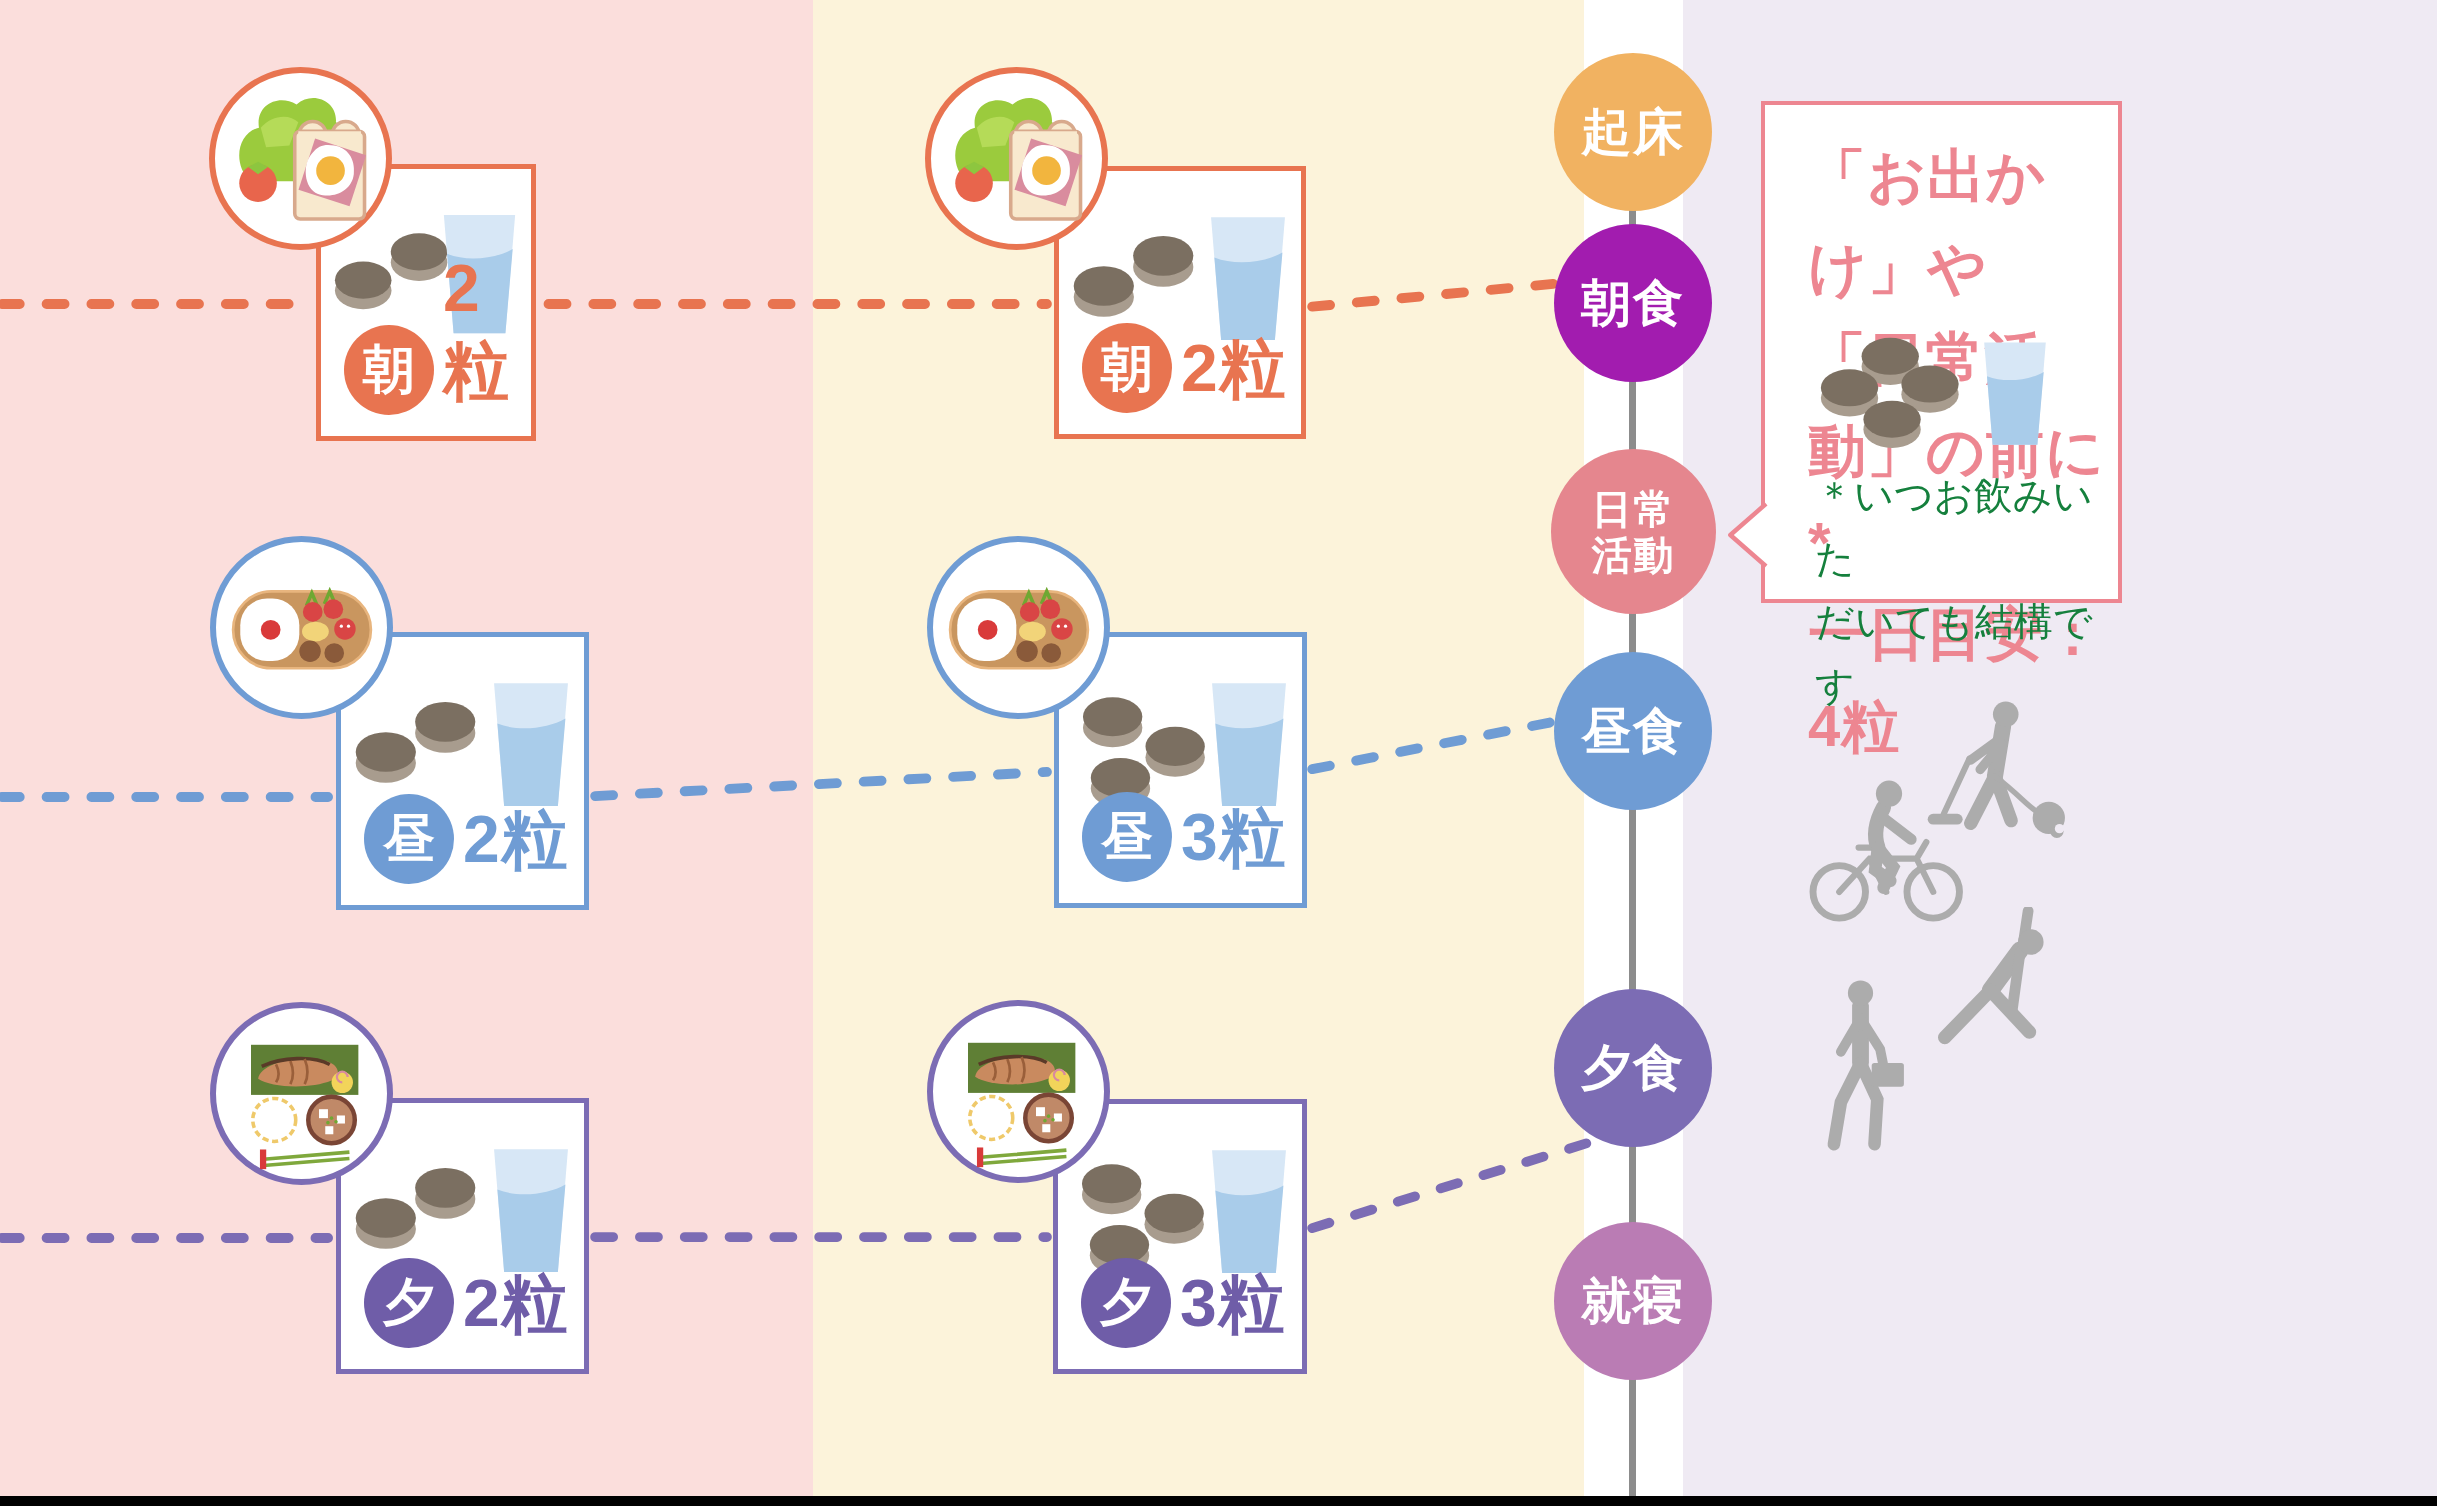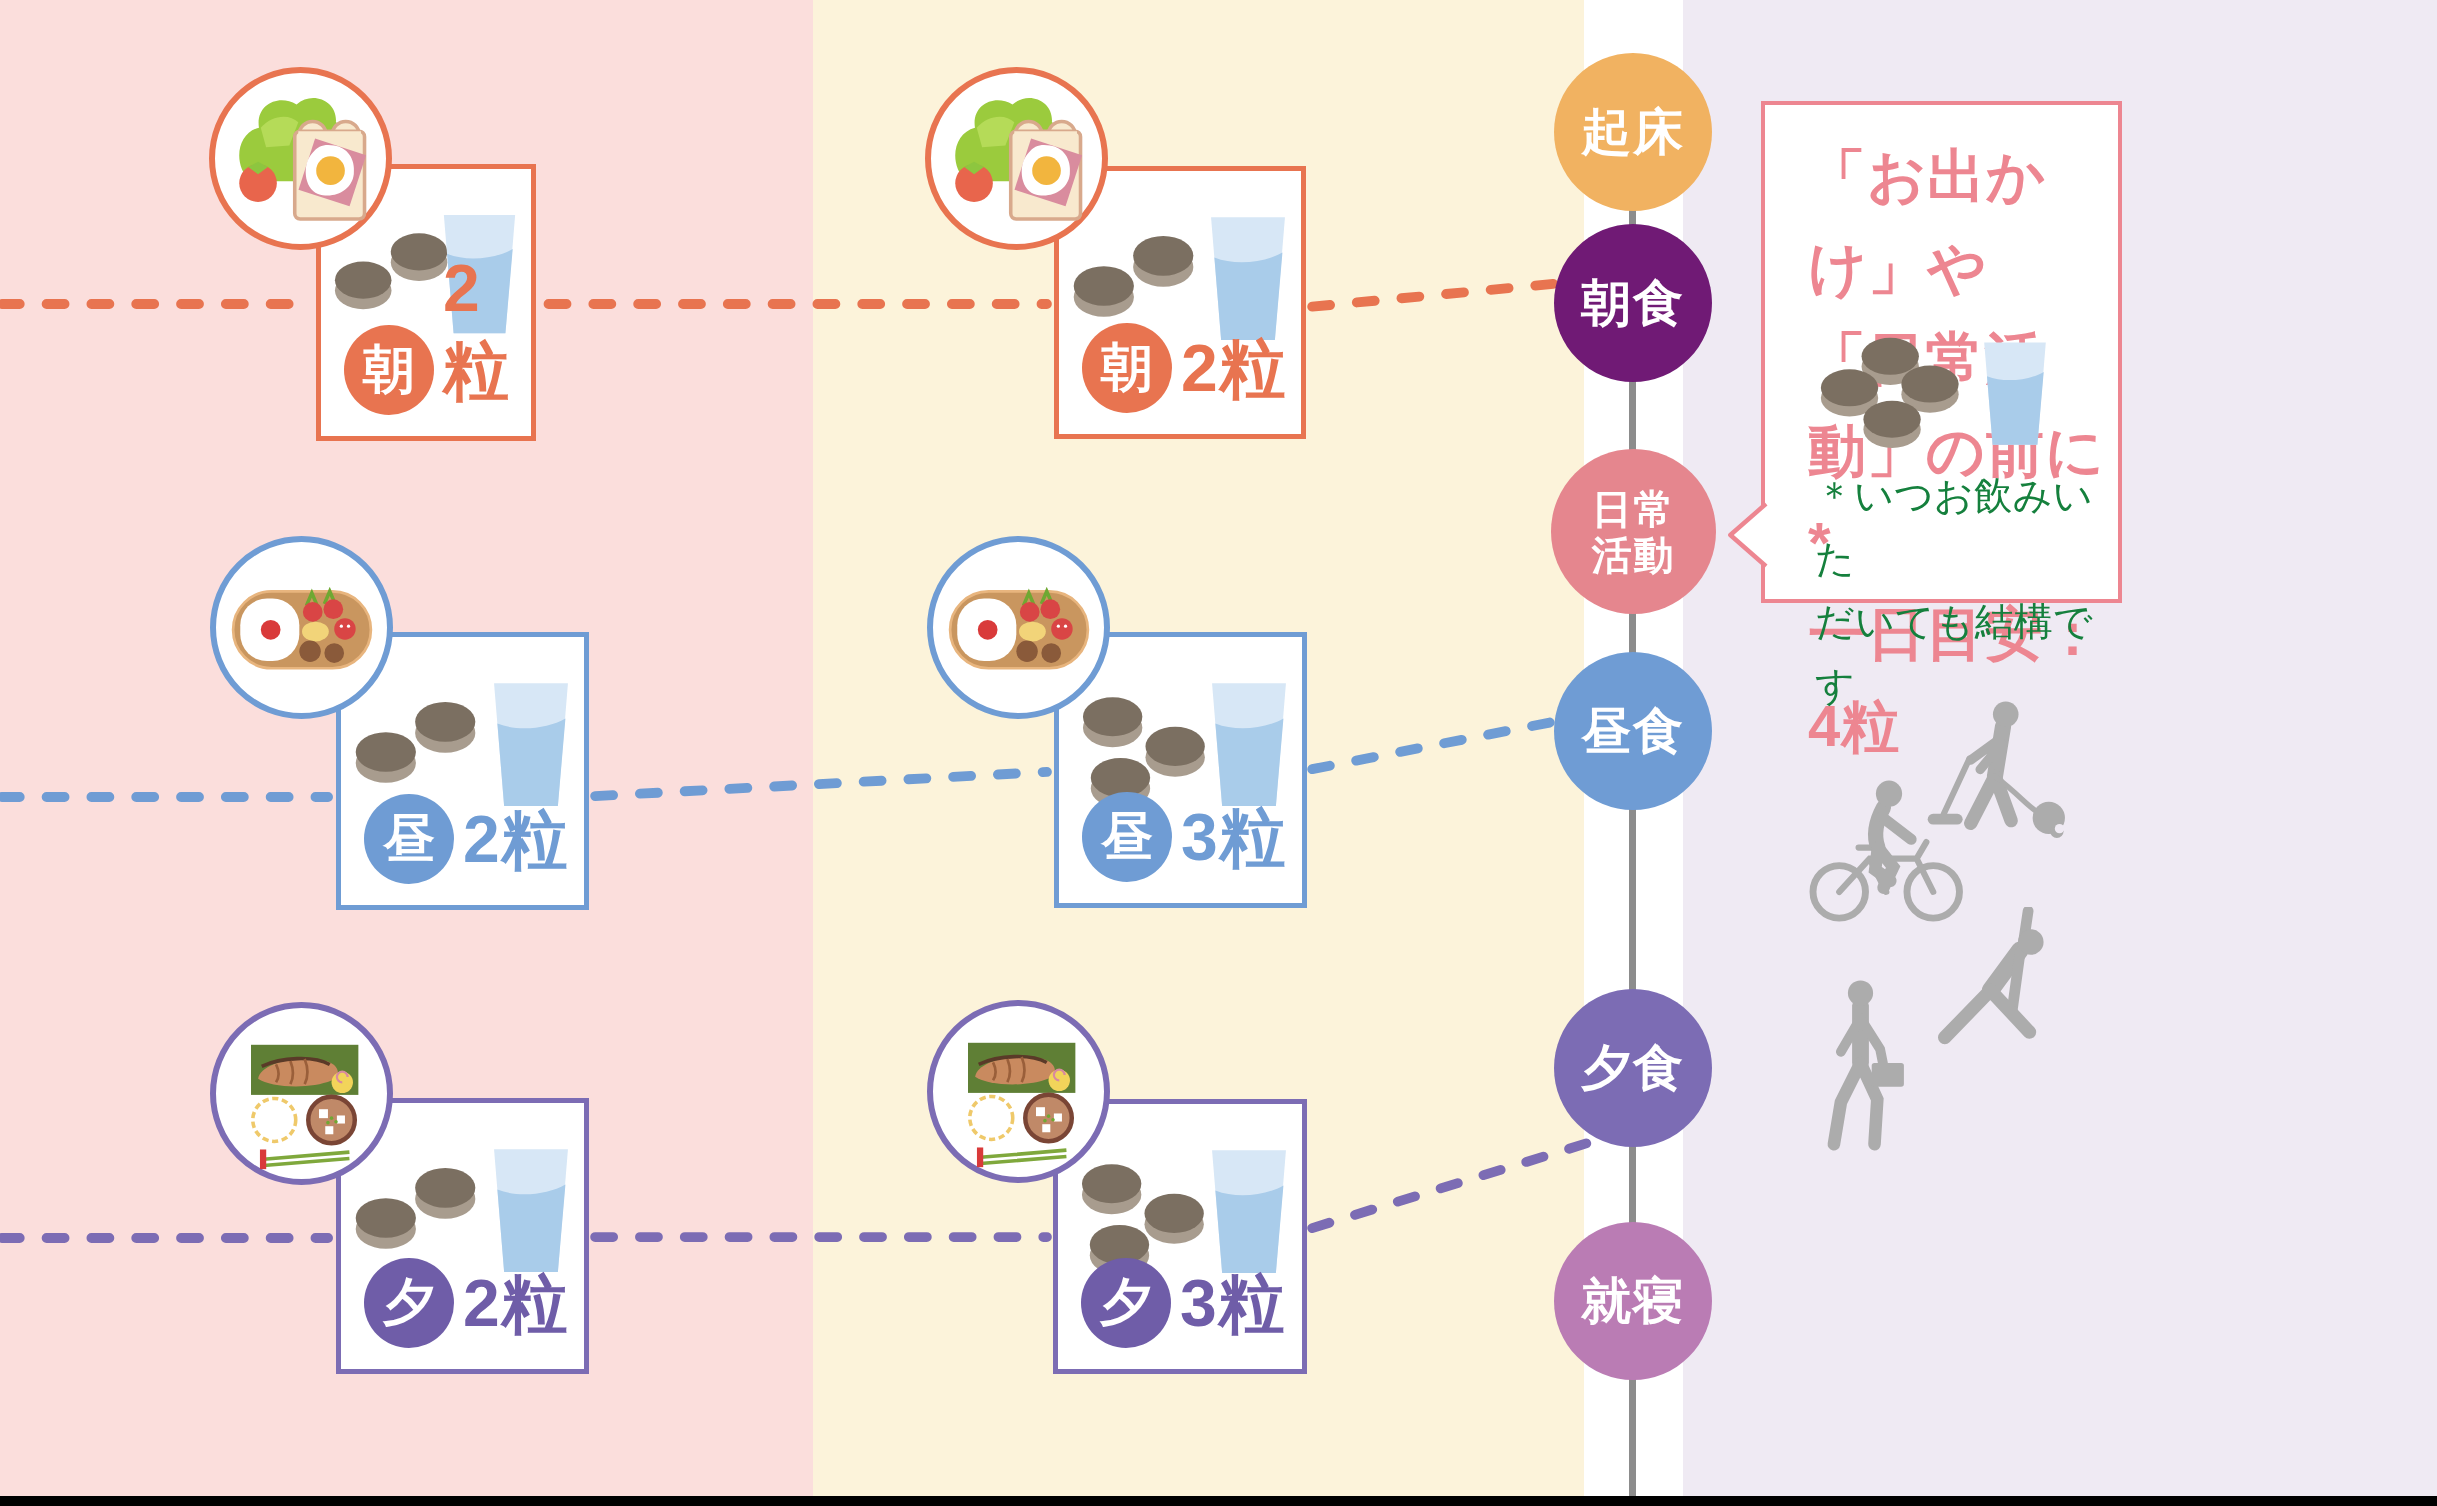--- a/index.html
+++ b/index.html
@@ -43,21 +43,21 @@
   .meal.m-blue{border-color:#6F9CD4;}
   .meal.m-purple{border-color:#7C6CB4;}
 
   .tl-node{
     position:absolute;width:158px;height:158px;border-radius:50%;z-index:15;
     display:flex;align-items:center;justify-content:center;text-align:center;
     color:#fff;font-weight:bold;font-size:50px;letter-spacing:1.8px;
   }
   .tl-node span{display:block;}
   .tl-wake{left:1554px;top:53px;background:#F1B261;}
-  .tl-breakfast{left:1554px;top:224px;background:#701a75;}
+  .tl-breakfast{left:1554px;top:224px;background:#a21caf;}
   .tl-activity{left:1551px;top:449px;width:165px;height:165px;background:#E5868E;font-size:40px;}
   .tl-activity span{width:90px;word-break:break-all;line-height:1.15;margin:0 auto;}
   .tl-lunch{left:1554px;top:652px;background:#6F9CD4;}
   .tl-dinner{left:1554px;top:989px;background:#7C6CB4;}
   .tl-sleep{left:1554px;top:1222px;background:#BA7CB4;}
 
   .callout{
     position:absolute;left:1761px;top:101px;width:361px;height:502px;background:#fff;
     border:4.5px solid #ED8691;box-sizing:border-box;z-index:25;
   }

